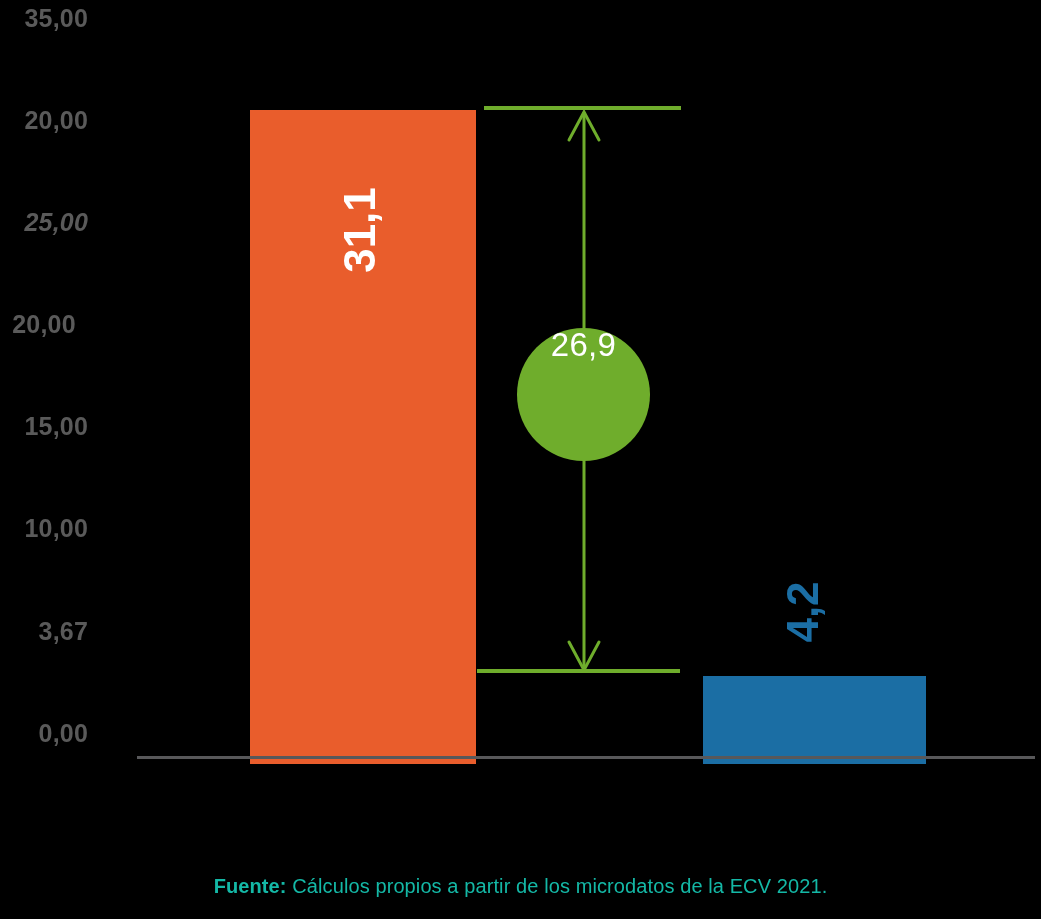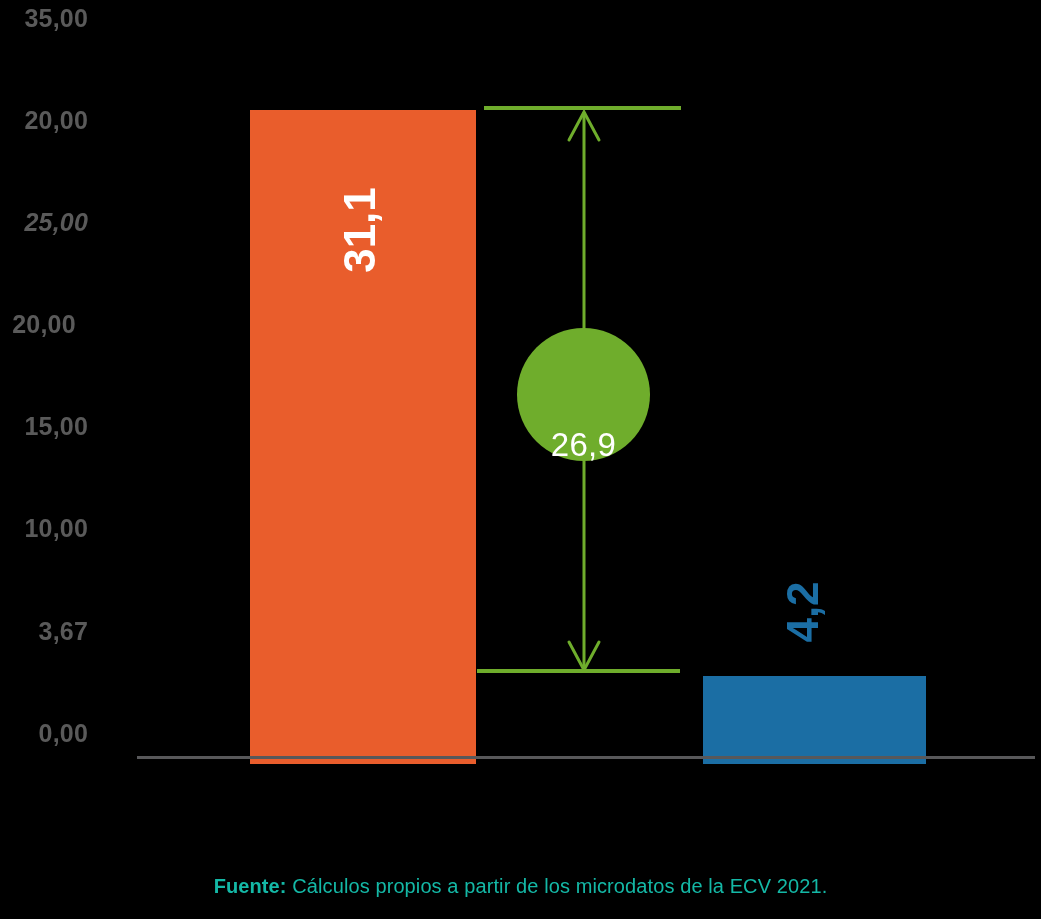--- a/index.html
+++ b/index.html
@@ -128,21 +128,21 @@
   }
   .diff-bubble {
     position: absolute;
     left: 517px;
     top: 324px;
     width: 133px;
     height: 133px;
     border-radius: 50%;
     background: #6fad2c;
     display: flex;
-    align-items: flex-end;
+    align-items: flex-start;
     justify-content: center;
   }
   .diff-bubble-label {
     color: #ffffff;
     font-size: 33px;
     font-weight: 500;
     line-height: 1;
     letter-spacing: 0.3px;
   }
 

